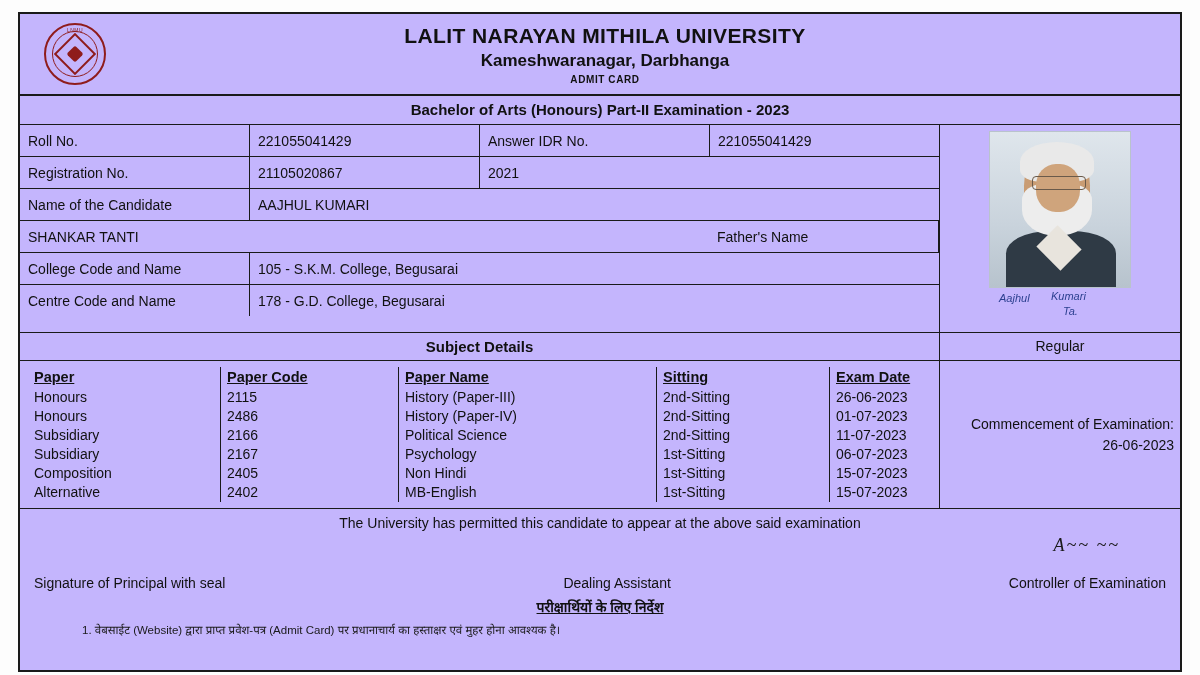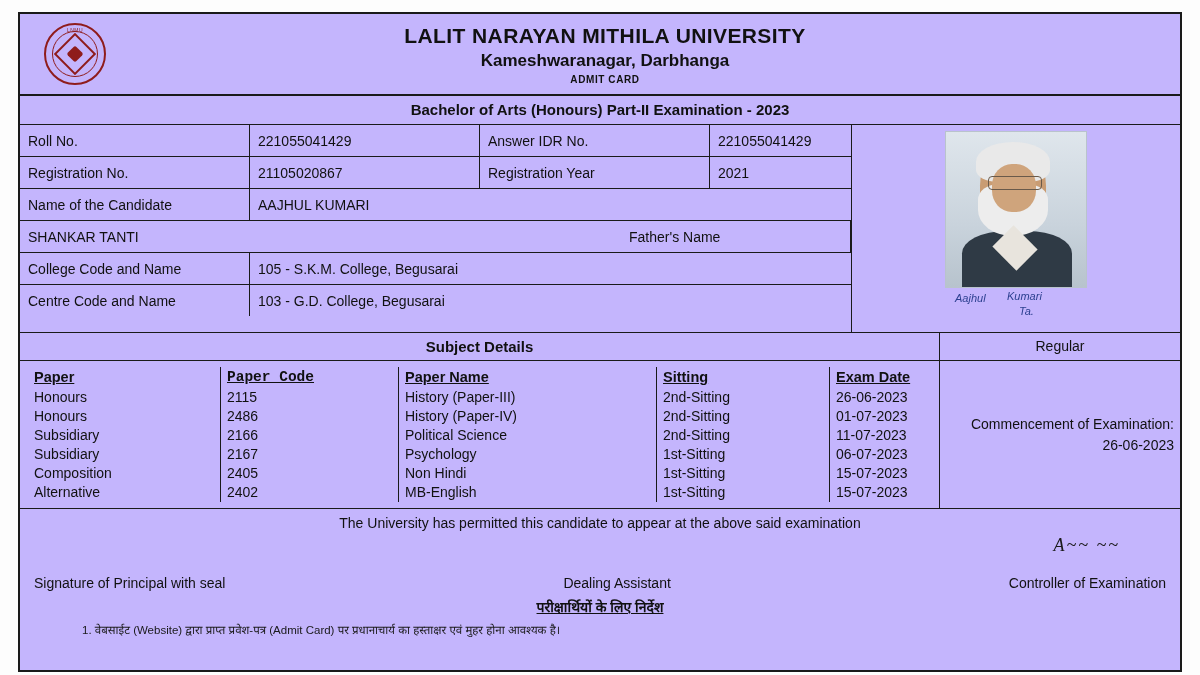--- a/index.html
+++ b/index.html
@@ -120,21 +120,21 @@
     color: #111;
     flex: 0 0 auto;
   }
   
   .body-wrap {
     display: flex;
     flex: 0 0 auto;
     border-bottom: 1.5px solid #1a1a1a;
   }
   .info-col {
-    width: 832px;
+    width: 920px;
     border-right: 1.5px solid #1a1a1a;
     box-sizing: border-box;
   }
   .info-row {
     display: flex;
     border-bottom: 1.2px solid #1a1a1a;
     height: 31px;
     align-items: stretch;
   }
   .info-row:last-child { border-bottom: none; }
@@ -286,21 +286,21 @@
     font-size: 14.5px;
   }
   table.subjects td {
     padding: 1px 6px 2px 6px;
     border-right: 1px solid #1a1a1a;
     font-size: 14px;
   }
   table.subjects th:last-child,
   table.subjects td:last-child { border-right: none; }
   .col-paper { width: 180px; }
-  .col-code { width: 165px; font-family: Liberation Mono, monospace; }
+  .col-code { width: 165px; }
   .col-name { width: 245px; }
   .col-sit { width: 160px; }
   .table-right {
     flex: 1;
     display: flex;
     align-items: center;
     justify-content: center;
     text-align: right;
     font-size: 14px;
     line-height: 1.45;
@@ -389,42 +389,41 @@
         <div class="info-row">
           <div class="cell lbl">Roll No.</div>
           <div class="cell val">221055041429</div>
           <div class="cell lbl2">Answer IDR No.</div>
           <div class="cell val2">221055041429</div>
         </div>
 
         <div class="info-row">
           <div class="cell lbl">Registration No.</div>
           <div class="cell val">21105020867</div>
-          <div class="cell lbl2">Registration Year</div>
           <div class="cell val2">2021</div>
         </div>
 
         <div class="info-row">
           <div class="cell lbl">Name of the Candidate</div>
           <div class="cell val-wide">AAJHUL KUMARI</div>
         </div>
 
         <div class="info-row">
           <div class="cell val-wide">SHANKAR TANTI</div>
           <div class="cell lbl">Father's Name</div>
         </div>
 
         <div class="info-row">
           <div class="cell lbl">College Code and Name</div>
           <div class="cell val-wide">105 - S.K.M. College, Begusarai</div>
         </div>
 
         <div class="info-row">
           <div class="cell lbl">Centre Code and Name</div>
-          <div class="cell val-wide">103 - G.D. College, Begusarai</div>
+          <div class="cell val-wide">178 - G.D. College, Begusarai</div>
         </div>
 
       </div>
 
       <div class="photo-col">
         <div>
           <div class="photo-box">
             <div class="photo-bg"></div>
             <div class="ph-body"></div>
             <div class="ph-head"></div>

